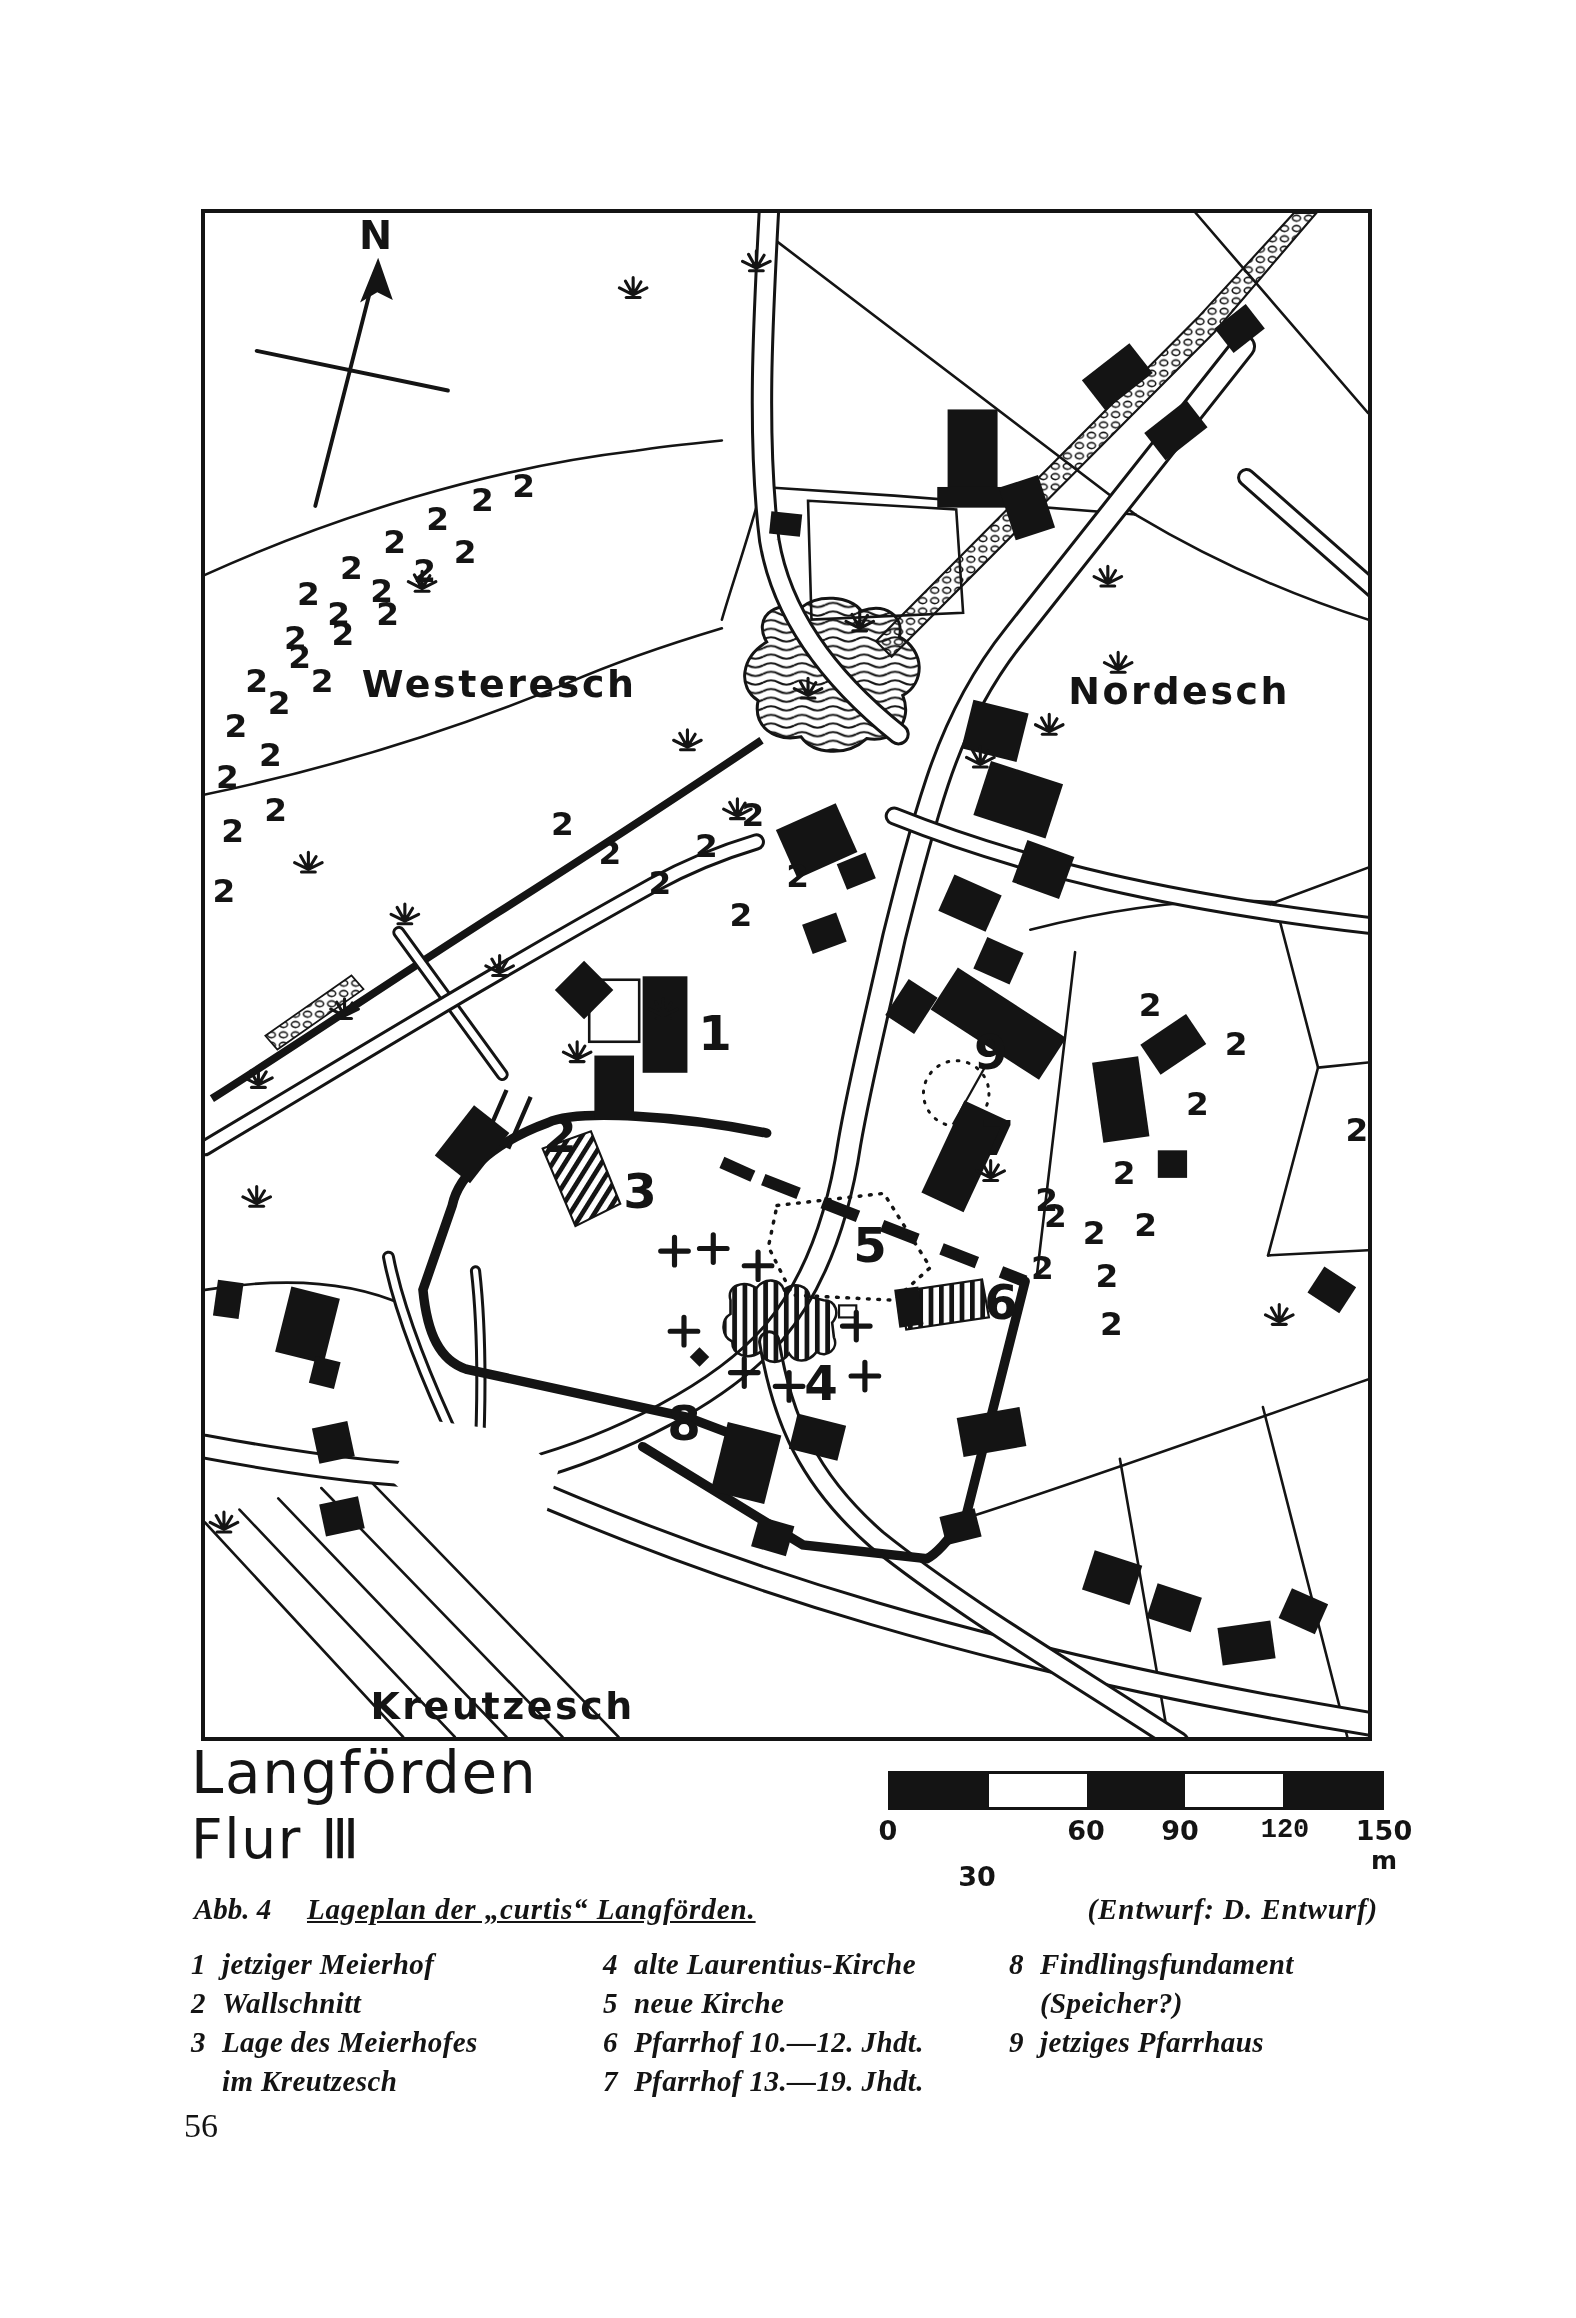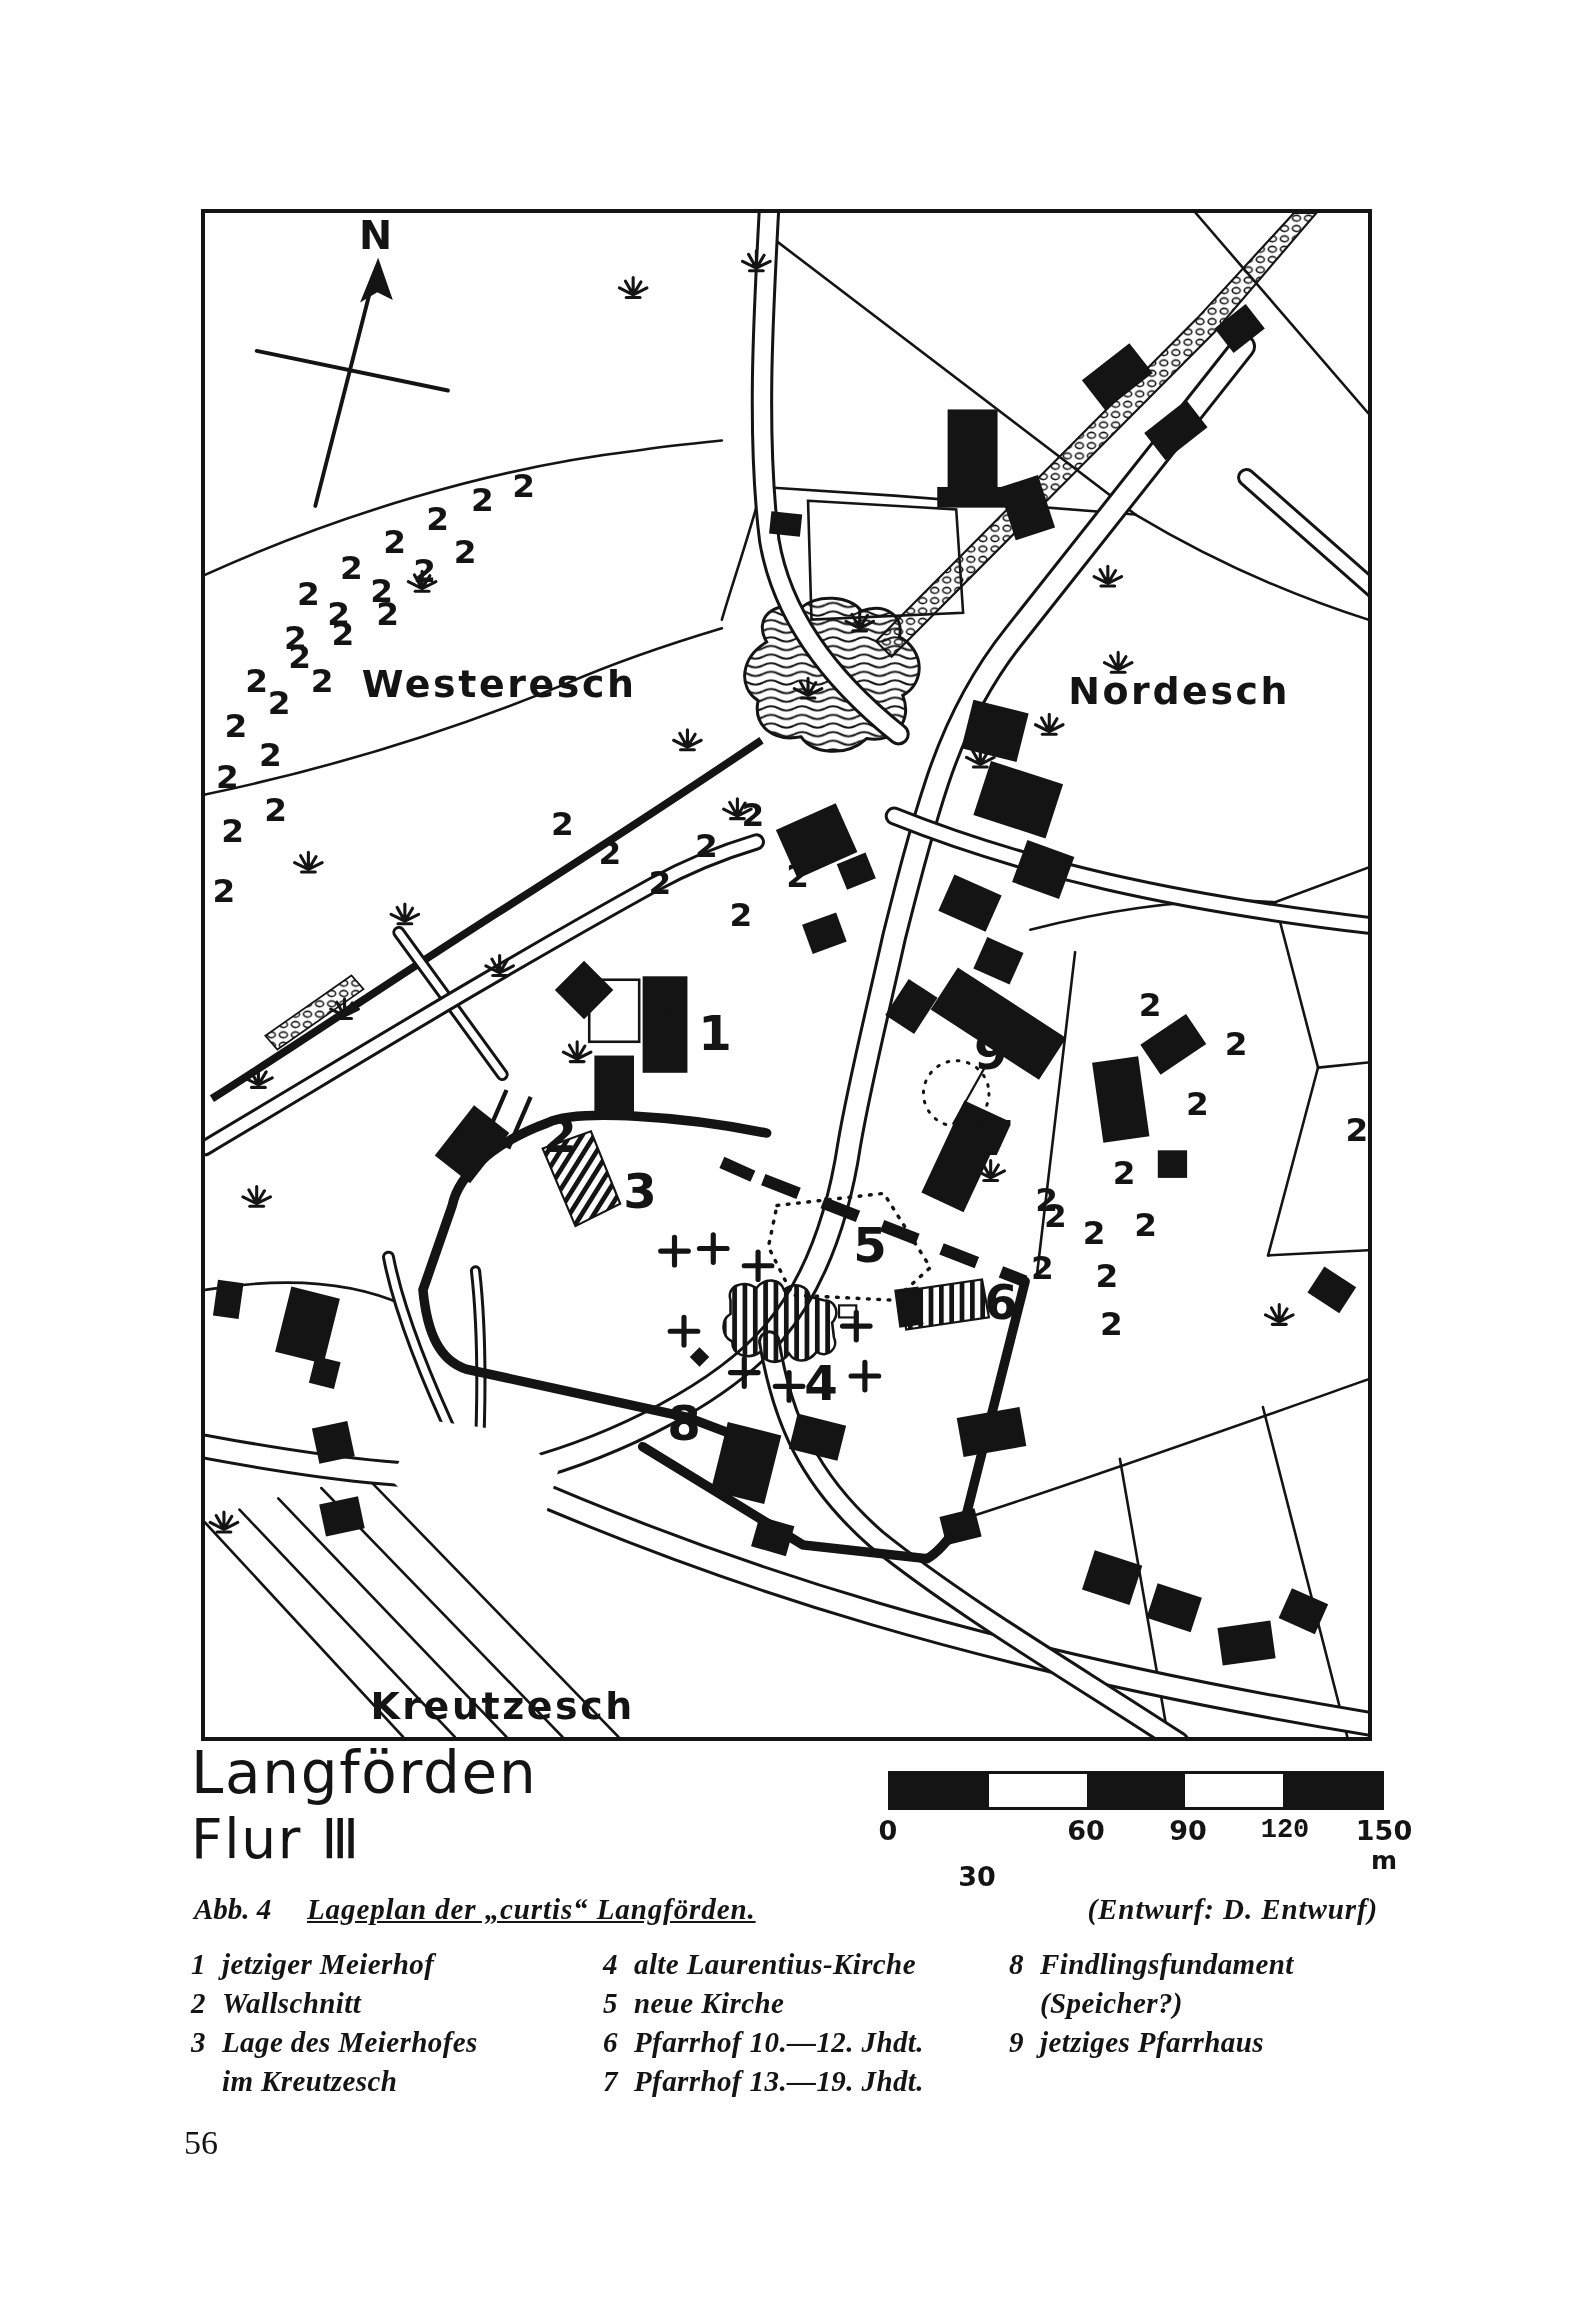--- a/index.html
+++ b/index.html
@@ -36,21 +36,21 @@
   .caption-text{position:absolute;left:307px;top:1893px;
     font:italic 700 29px "Liberation Serif",serif;letter-spacing:0.9px;text-decoration:underline;}
   .caption-credit{position:absolute;right:198px;top:1893px;
     font:italic 700 29px "Liberation Serif",serif;letter-spacing:0.9px;}
   .legend-col{position:absolute;top:1945px;font:italic 700 29px "Liberation Serif",serif;}
   .legend-col.c1{left:191px;} .legend-col.c2{left:603px;} .legend-col.c3{left:1009px;}
   .legend-item{display:grid;grid-template-columns:31px auto;column-gap:0;}
   .legend-num{line-height:39px;}
   .legend-text div{line-height:39px;letter-spacing:0.4px;white-space:nowrap;}
   .page-number{position:absolute;left:184px;top:2107px;
-    font:400 34px "Liberation Serif",serif;margin-top:17px;}
+    font:400 34px "Liberation Serif",serif;}
 </style>
 </head>
 <body>
 
 <div class="map-frame">
   <svg id="map-svg" viewBox="0 0 1350 1769">
     <defs>
       <pattern id="wavy" width="36" height="10" patternUnits="userSpaceOnUse">
         <path d="M0,5 Q9,0 18,5 T36,5" fill="none" stroke="#141414" stroke-width="2.4"></path>
       </pattern>
@@ -317,21 +317,21 @@
       <div class="seg light"></div>
       <div class="seg dark"></div>
       <div class="seg light"></div>
       <div class="seg dark"></div>
     </div>
   <div class="ticks" id="scale-ticks">
     <span class="unit">m</span>
   <span class="tick" style="left: 0px;">0</span>
       <span class="tick" style="left: 89px; margin-top: 46px;">30</span>
       <span class="tick" style="left: 198px;">60</span>
-      <span class="tick" style="left: 300px;">90</span>
+      <span class="tick" style="left: 292px;">90</span>
       <span class="tick" style="left: 397px; font-family: Liberation Mono, monospace;">120</span>
       <span class="tick" style="left: 496px;">150</span>
     </div>
 </div>
 
 <div class="caption-label">Abb. 4</div>
 <div class="caption-text">Lageplan der „curtis“ Langförden.</div>
 <div class="caption-credit">(Entwurf: D. Entwurf)</div>
 
 <div class="legend-col c1" id="legend-col-1">

